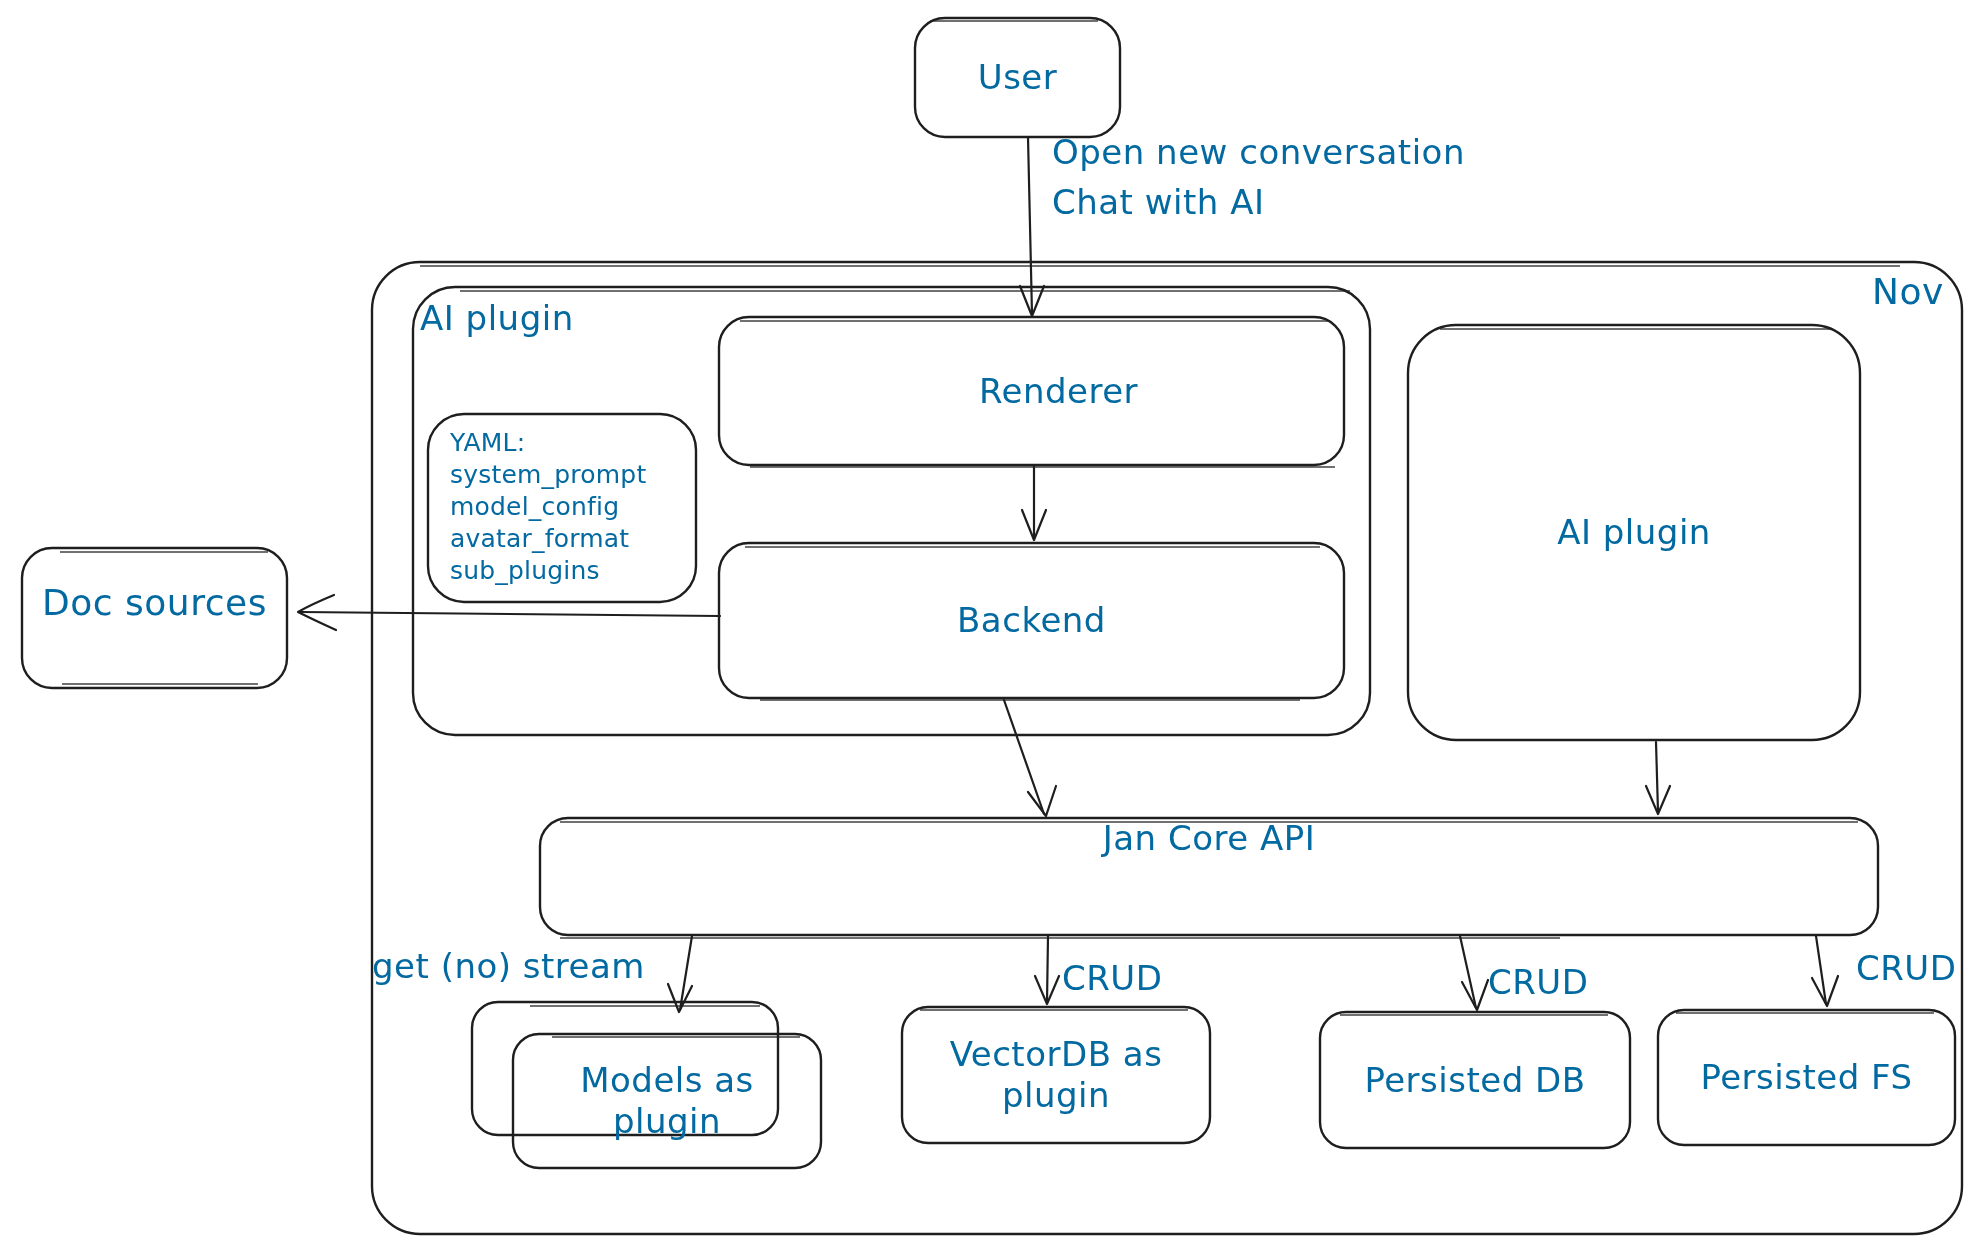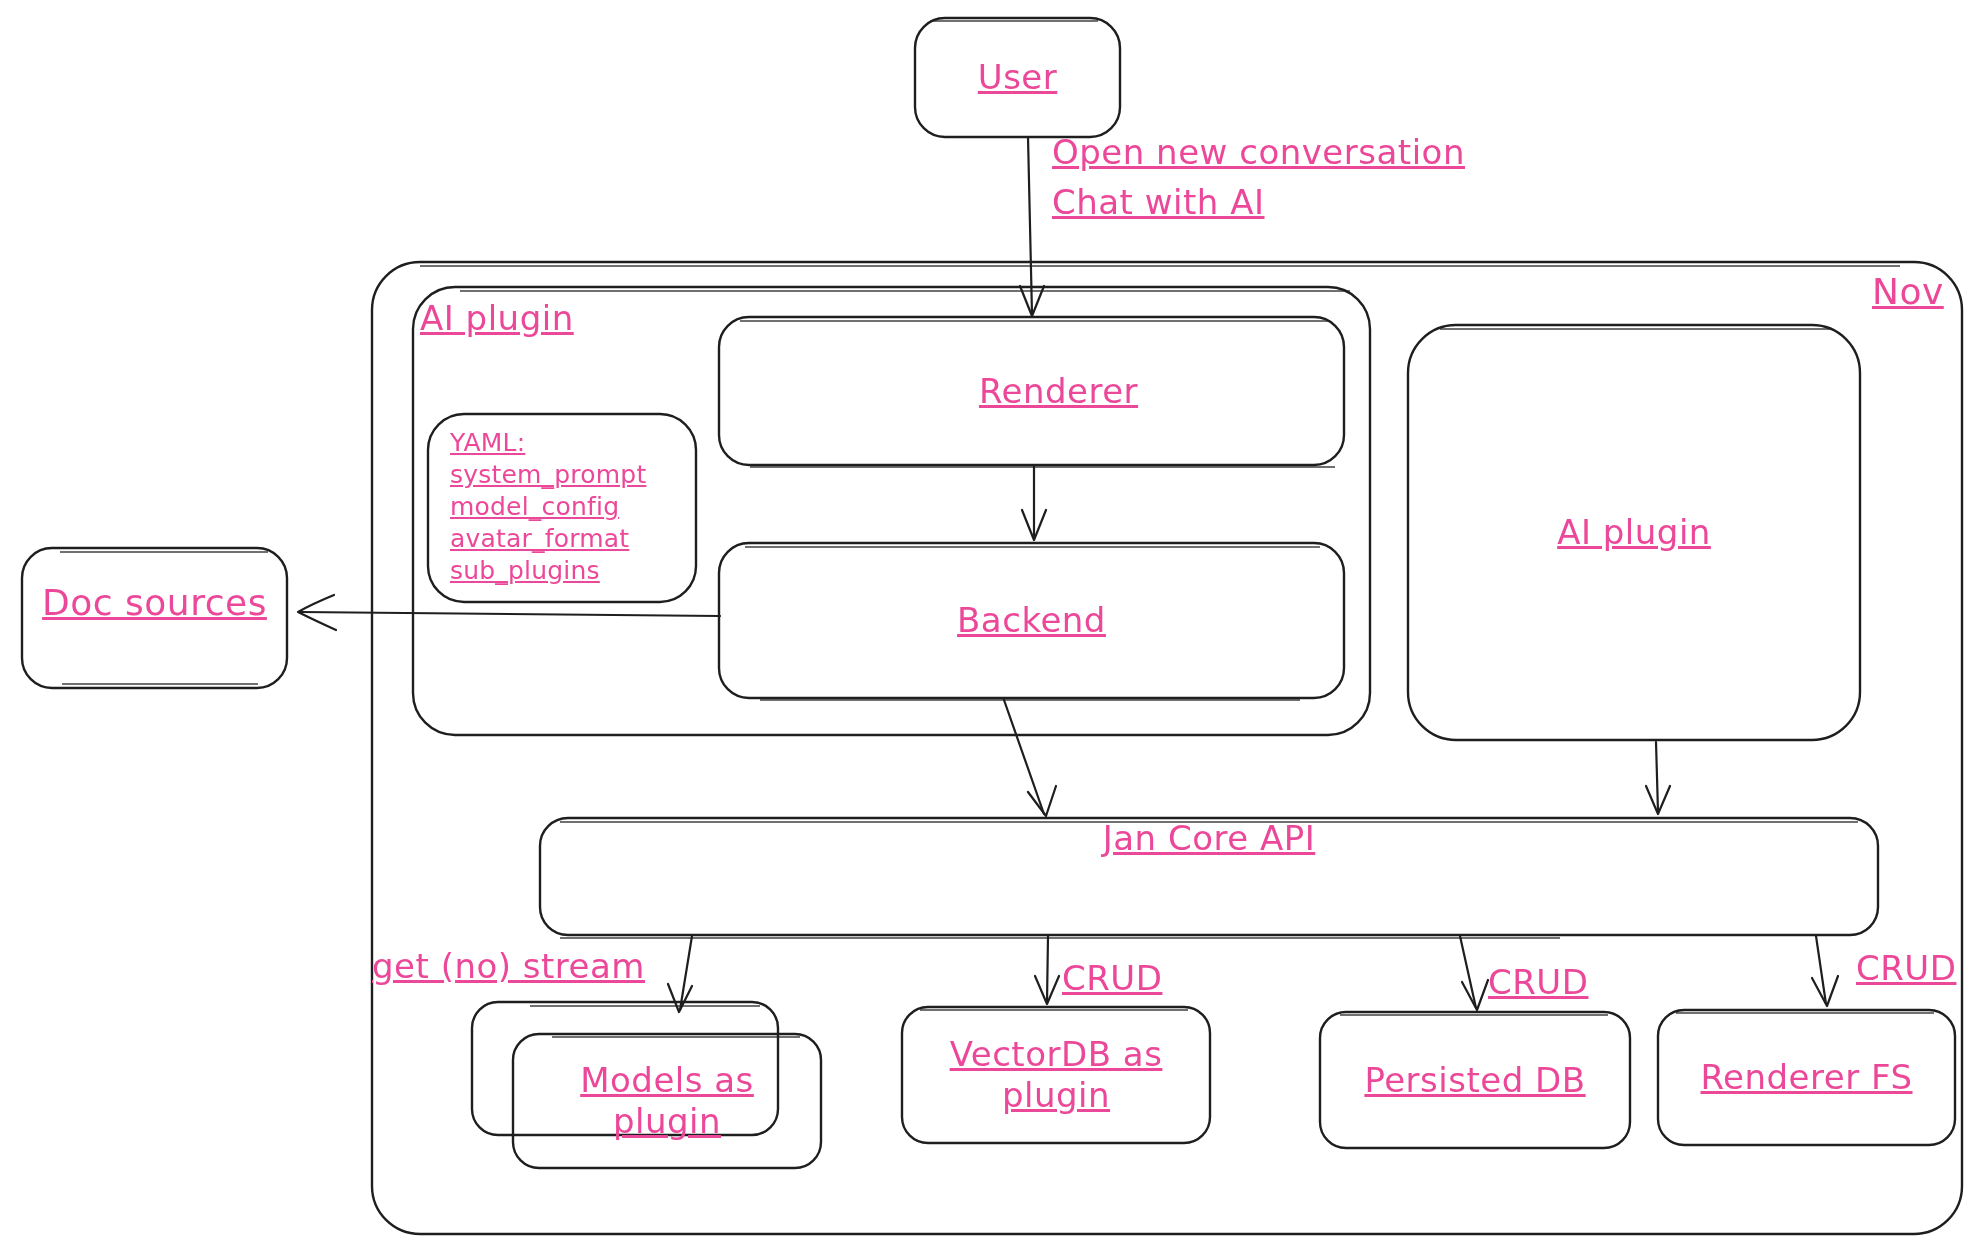--- a/index.html
+++ b/index.html
@@ -10,26 +10,25 @@
     font-family:"DejaVu Sans",sans-serif;
     color:#1e1e1e;
     overflow:hidden;
   }
   svg.wire{position:absolute;left:0;top:0;}
   .shape{fill:none;stroke:#1e1e1e;stroke-width:2.4px;}
   .dbl{fill:none;stroke:#1e1e1e;stroke-width:1.5px;opacity:.85;}
   .edge{fill:none;stroke:#1e1e1e;stroke-width:2.2px;stroke-linecap:round;stroke-linejoin:round;}
   .lbl{
     position:absolute;
-    color:#ec4899;
+    color:#0369a1;
     font-size:34px;
     letter-spacing:.5px;
     white-space:nowrap;
     line-height:1.2;
-    text-decoration:underline;
   }
   .center{
     display:flex;align-items:center;justify-content:center;
     text-align:center;flex-direction:column;
   }
   .small{font-size:25px;line-height:32px;letter-spacing:.2px;}
   .big{font-size:36px;}
 </style>
 </head>
 <body>
@@ -141,21 +140,21 @@
     <div>plugin</div>
   </div>
 
   <div class="lbl center" style="left:902px;top:1007px;width:308px;height:136px;">
     <div>VectorDB as</div>
     <div>plugin</div>
   </div>
 
   <div class="lbl center" style="left:1320px;top:1012px;width:310px;height:136px;">Persisted DB</div>
 
-  <div class="lbl center" style="left:1658px;top:1010px;width:297px;height:135px;">Renderer FS</div>
+  <div class="lbl center" style="left:1658px;top:1010px;width:297px;height:135px;">Persisted FS</div>
 
   <div>
     <div class="lbl" style="left:1052px;top:132px;">Open new conversation</div>
     <div class="lbl" style="left:1052px;top:182px;">Chat with AI</div>
   </div>
 
   <div class="lbl" style="left:372px;top:946px;">get (no) stream</div>
 
   <div class="lbl" style="left:1062px;top:958px;">CRUD</div>
 

